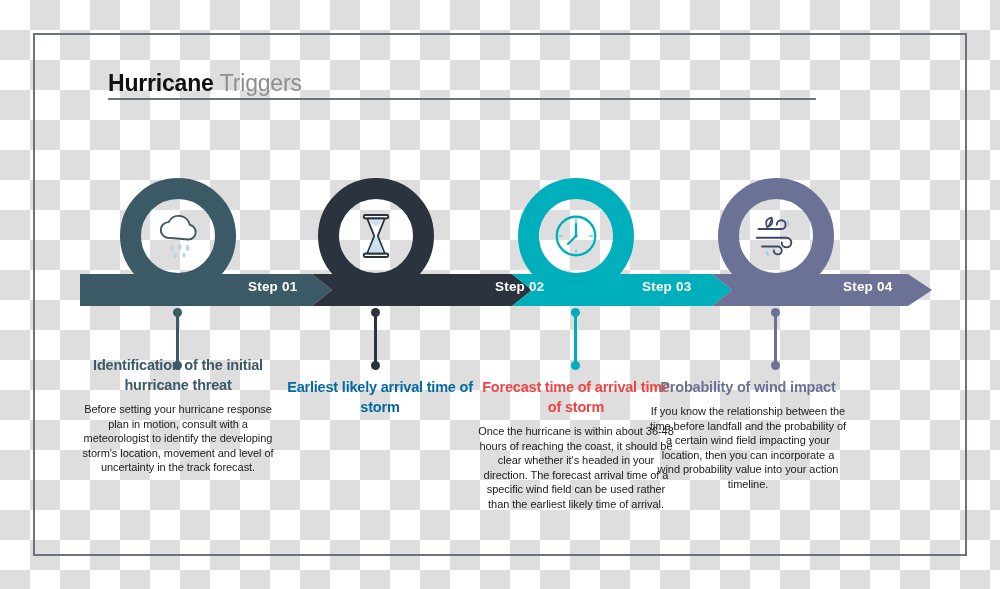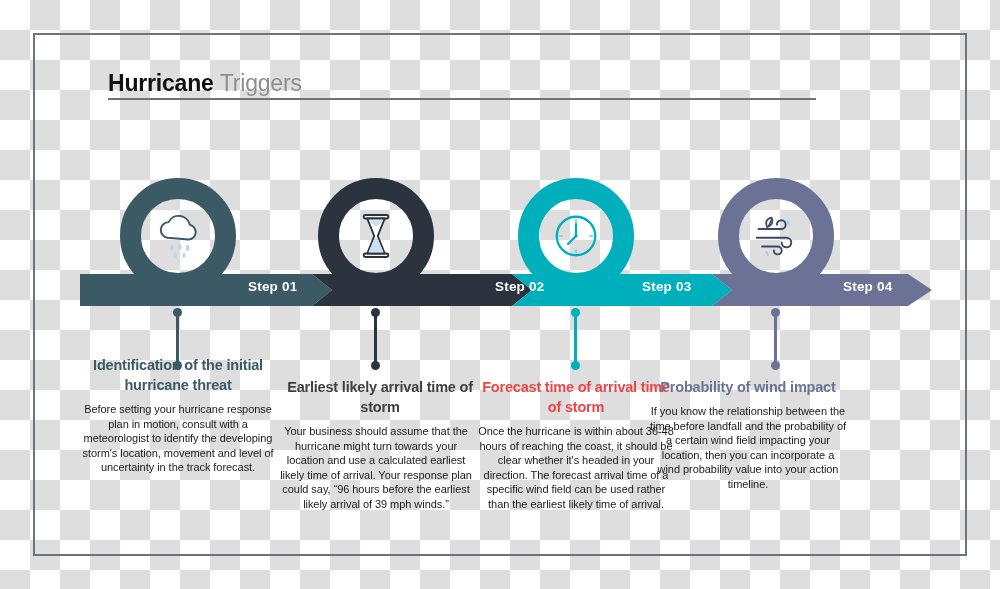--- a/index.html
+++ b/index.html
@@ -264,22 +264,21 @@
     <div class="dot top" style="background:#6b7296;"></div>
     <div class="line" style="background:#6b7296;"></div>
     <div class="dot bot" style="background:#6b7296;"></div>
   </div>
 
   <div class="col" style="left:80px; top:355px;">
     <h3 style="color:#3c5a66;">Identification of the initial hurricane threat</h3>
     <p>Before setting your hurricane response plan in motion, consult with a meteorologist to identify the developing storm's location, movement and level of uncertainty in the track forecast.</p>
   </div>
   <div class="col" style="left:278px; top:377px;">
-    <h3 style="color:#404040;margin-left:8px;">Earliest likely arrival time of storm</h3>
-    <p>Your business should assume that the hurricane might turn towards your location and use a calculated earliest likely time of arrival. Your response plan could say, “96 hours before the earliest likely arrival of 39 mph winds.”</p>
+    <h3 style="color:#0369a1;margin-left:8px;">Earliest likely arrival time of storm</h3>
   </div>
   <div class="col" style="left:478px; top:377px;">
     <h3 style="color:#ef4444;">Forecast time of arrival time of storm</h3>
     <p>Once the hurricane is within about 36-48 hours of reaching the coast, it should be clear whether it's headed in your direction. The forecast arrival time of a specific wind field can be used rather than the earliest likely time of arrival.</p>
   </div>
   <div class="col" style="left:650px; top:377px;">
     <h3 style="color:#6b7296;">Probability of wind impact</h3>
     <p>If you know the relationship between the time before landfall and the probability of a certain wind field impacting your location, then you can incorporate a wind probability value into your action timeline.</p>
   </div>
 

